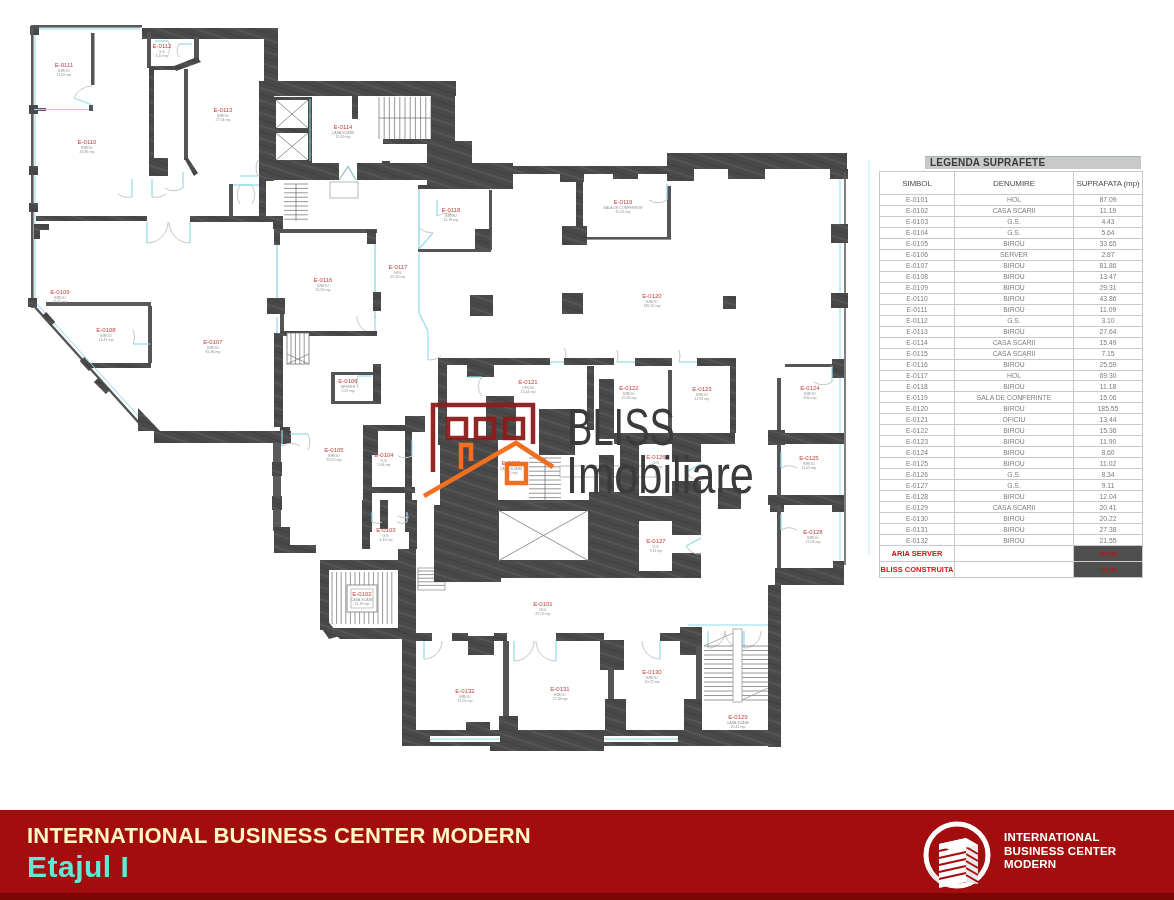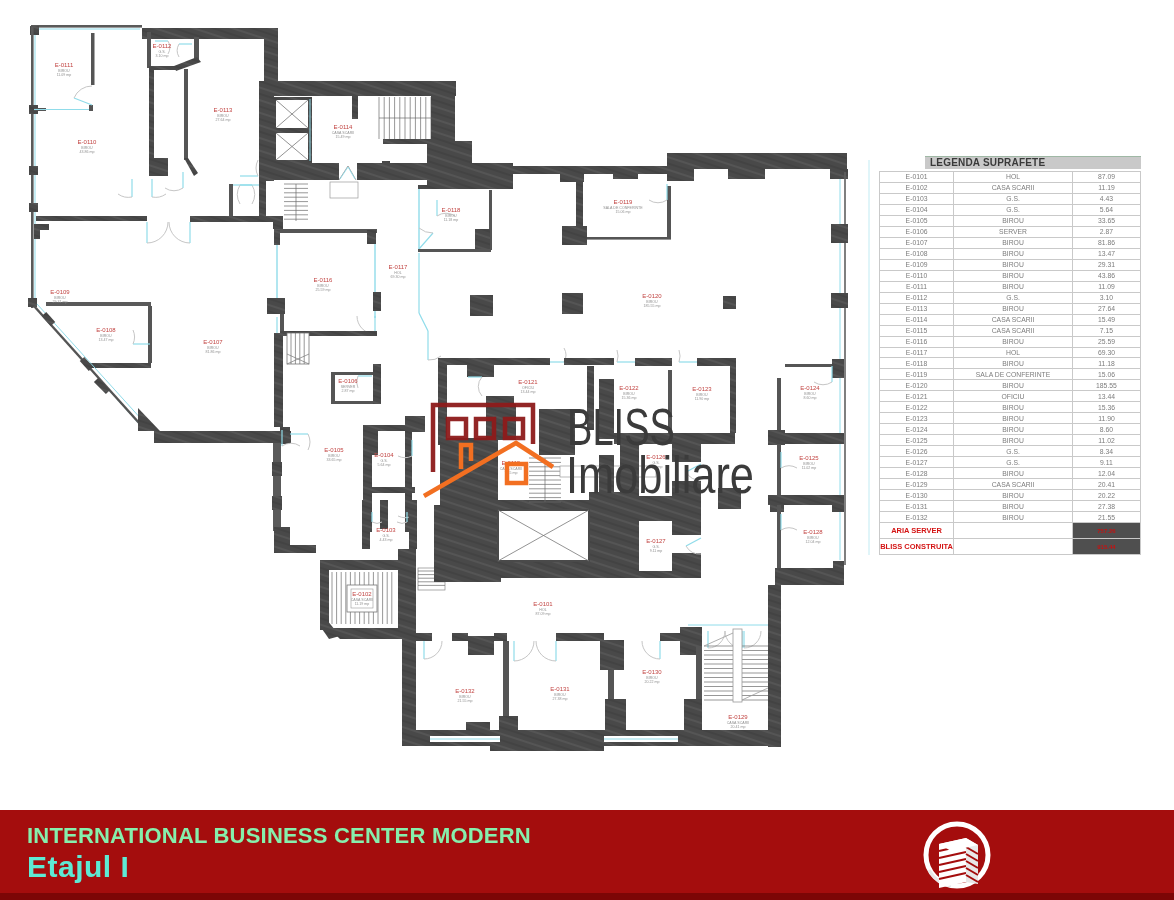--- a/index.html
+++ b/index.html
@@ -7,21 +7,21 @@
 .legtitle{height:12px;background:#c9c9c9;border-top:1px solid #9fb8a5;color:#3a3a3a;
   font-size:10px;font-weight:bold;line-height:12px;padding-left:5px;letter-spacing:0.2px;margin-left:46px;}
 .legend table{border-collapse:collapse;margin-top:2px;width:262px;table-layout:fixed;}
 .legend td,.legend th{border:1px solid #c9c9c9;text-align:center;overflow:hidden;white-space:nowrap;}
 .legend th{height:20px;font-size:8px;color:#4a4a4a;font-weight:normal;letter-spacing:-0.1px;}
 .legend td{height:9.97px;font-size:6.8px;color:#7c7c7c;padding:0;}
 .c1{width:72px;}.c2{width:116px;}.c3{width:66px;}
 .aria td{color:#d41414;font-weight:bold;font-size:7.5px;height:15px;}
 .ariabox{background:#4f4f4f;color:#c41212 !important;font-size:6px !important;}
 .banner{position:absolute;left:0;top:810px;width:1174px;height:90px;background:#a40d0d;}
-.banner .b1{position:absolute;left:27px;top:13px;color:#86efac;font-size:22px;font-weight:bold;letter-spacing:0.2px;}
+.banner .b1{position:absolute;left:27px;top:13px;color:#fef9c3;font-size:22px;font-weight:bold;letter-spacing:0.2px;}
 .banner .b2{position:absolute;left:27px;top:40px;color:#5eead4;font-size:30px;font-weight:bold;letter-spacing:0.5px;}
 .banner .dark{position:absolute;left:0;top:83px;width:1174px;height:7px;background:#7c0606;}
 .logotext{position:absolute;left:1004px;top:21px;color:#fff;font-size:11.5px;font-weight:bold;line-height:13.5px;letter-spacing:0.2px;}
 </style></head>
 <body>
 <div class="page">
 
 <svg class="plan" width="1174" height="810" viewBox="0 0 1174 810">
 <defs>
         <pattern id="wt" width="12" height="12" patternUnits="userSpaceOnUse" patternTransform="rotate(18)">
@@ -744,20 +744,25 @@
 
 <text x="566" y="493" font-size="51" fill="#3b3b3b" font-family="Liberation Sans, sans-serif" textLength="188" lengthAdjust="spacingAndGlyphs">Imobiliare</text>
 </svg>
 
 <div class="legend">
 
   <div class="legtitle">LEGENDA SUPRAFETE</div>
 
   <table>
   <tbody>
+          <tr>
+            <th class="c1">SIMBOL</th>
+            <th class="c2">DENUMIRE</th>
+            <th class="c3">SUPRAFATA (mp)</th>
+          </tr>
   <tr>
             <td class="c1">E-0101</td>
             <td class="c2">HOL</td>
             <td class="c3">87.09</td>
           </tr>
 <tr>
             <td class="c1">E-0102</td>
             <td class="c2">CASA SCARII</td>
             <td class="c3">11.19</td>
           </tr>
@@ -951,15 +956,16 @@
         <line x1="51" y1="29" x2="63" y2="36"></line>
         <line x1="51" y1="36" x2="63" y2="43"></line>
         <line x1="51" y1="43" x2="63" y2="50"></line>
         <line x1="51" y1="50" x2="63" y2="57"></line>
         <line x1="51" y1="57" x2="63" y2="64"></line>
       </g>
 
       <polygon points="24,26 51,20 63,27 36,33" fill="#ffffff"></polygon>
     </g>
   </svg>
+  <div class="logotext">INTERNATIONAL<br>BUSINESS CENTER<br>MODERN</div>
   <div class="dark"></div>
 </div>
 </div>
 
 </body></html>

